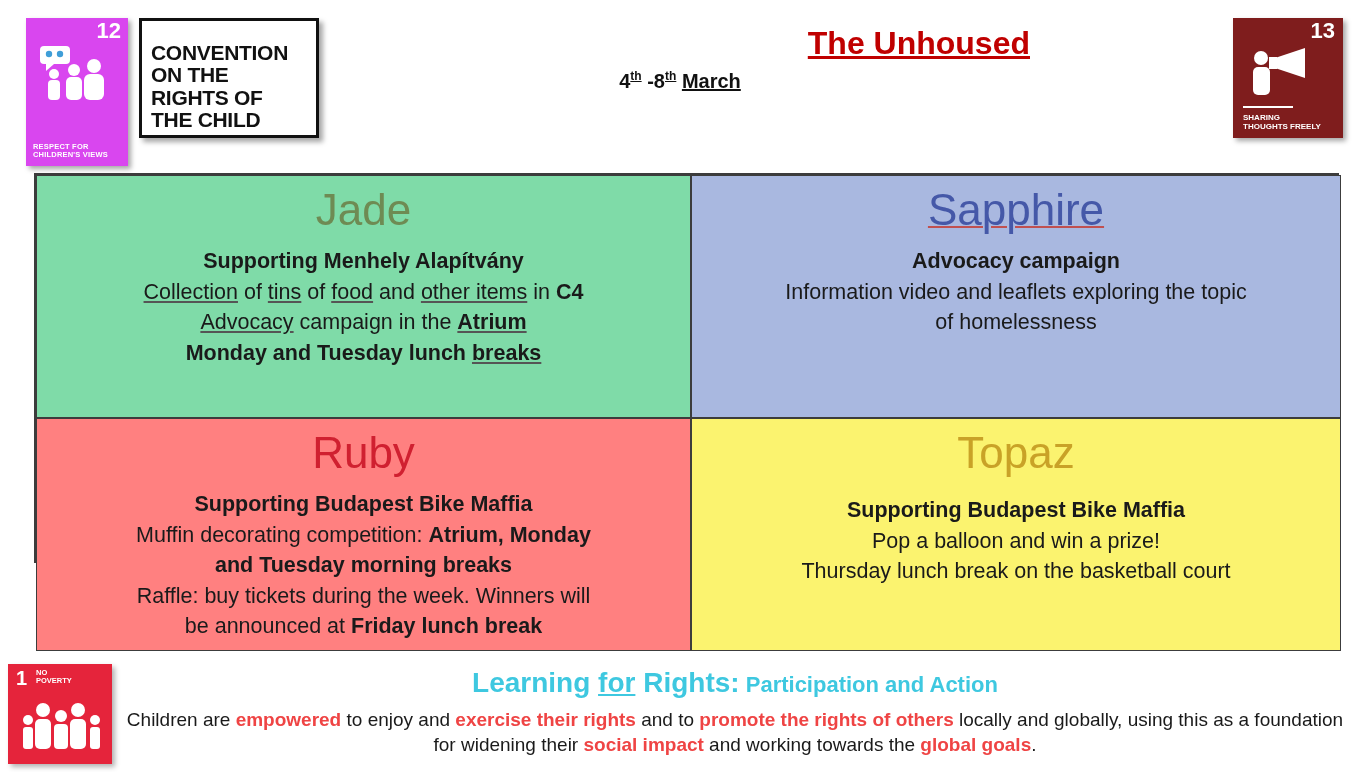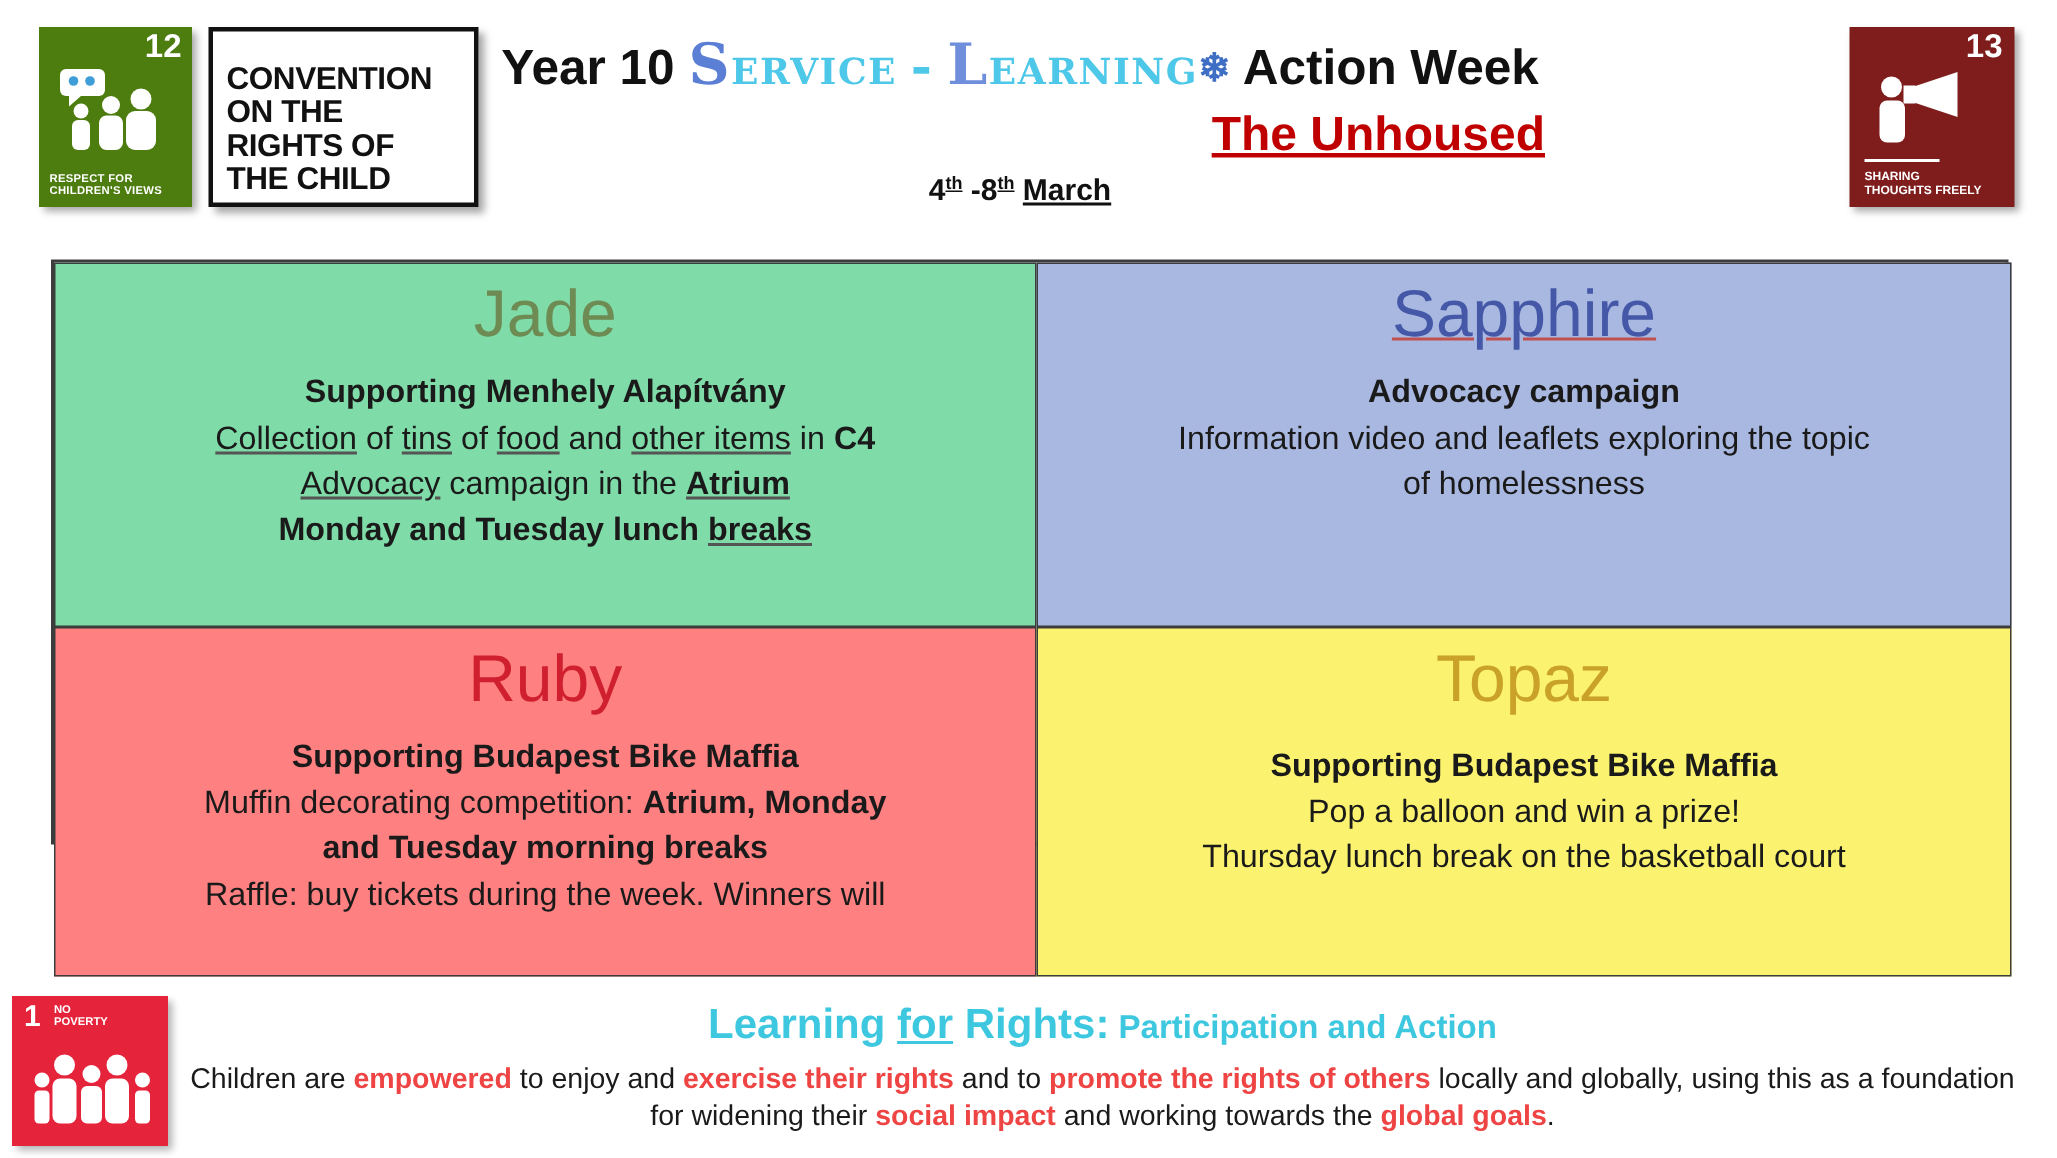--- a/index.html
+++ b/index.html
@@ -22,23 +22,23 @@
   }
   .sdg-badge {
     position: absolute;
     width: 100px;
     height: 100px;
     box-shadow: 3px 3px 5px rgba(0,0,0,0.35);
   }
   #sdg12 {
     left: 26px;
     top: 18px;
-    background: #4d7c0f;
+    background: #d946ef;
     width: 102px;
-    height: 120px;
+    height: 148px;
     color: #fff;
   }
   #sdg12 .num {
     position: absolute;
     right: 7px;
     top: 2px;
     font-size: 22px;
     font-weight: bold;
     line-height: 1;
   }
@@ -325,27 +325,20 @@
       <rect x="22" y="11" width="8" height="12" fill="#ffffff"></rect>
     </svg>
     <div class="rule"></div>
     <div class="cap">
       <div>SHARING</div>
       <div>THOUGHTS FREELY</div>
     </div>
   </div>
 
   <div class="title-block">
-    <div class="title-line1">
-      <span>Year 10</span>
-      <span class="sl-word sl-s">S</span><span class="sl-word sl-ervice">ervice</span>
-      <span class="sl-word sl-dash">-</span>
-      <span class="sl-word sl-l">L</span><span class="sl-word sl-earning">earning</span><span class="star">❄</span>
-      <span>Action Week</span>
-    </div>
     <div class="title-line2">
       <u>The Unhoused</u>
     </div>
     <div class="title-line3">
       <span>4</span><sup class="u-dot">th</sup>
       <span>-8</span><sup class="u-dot">th</sup>
       <span class="u-dot">March</span>
     </div>
   </div>
 </div>
@@ -368,20 +361,21 @@
         <div class="body-line"><span>of homelessness</span></div>
       </div>
   </div>
   <div class="cell cell-ruby">
     <div class="house-name house-ruby">Ruby</div>
     <div class="body-wrap">
         <div class="body-line"><span style="font-weight: bold;">Supporting Budapest Bike Maffia</span></div>
         <div class="body-line"><span>Muffin decorating competition: </span><span style="font-weight: bold;">Atrium, Monday</span></div>
         <div class="body-line"><span style="font-weight: bold;">and Tuesday morning breaks</span></div>
         <div class="body-line"><span>Raffle: buy tickets during the week. Winners will</span></div>
+        <div class="body-line"><span>be announced at </span><span style="font-weight: bold;">Friday lunch break</span></div>
       </div>
   </div>
   <div class="cell cell-topaz">
     <div class="house-name house-topaz">Topaz</div>
     <div class="body-wrap">
         <div class="body-line"><span style="font-weight: bold;">Supporting Budapest Bike Maffia</span></div>
         <div class="body-line"><span>Pop a balloon and win a prize!</span></div>
         <div class="body-line"><span style="font-weight: normal; text-align: right;">Thursday lunch break</span><span> on the basketball court</span></div>
       </div>
   </div>

